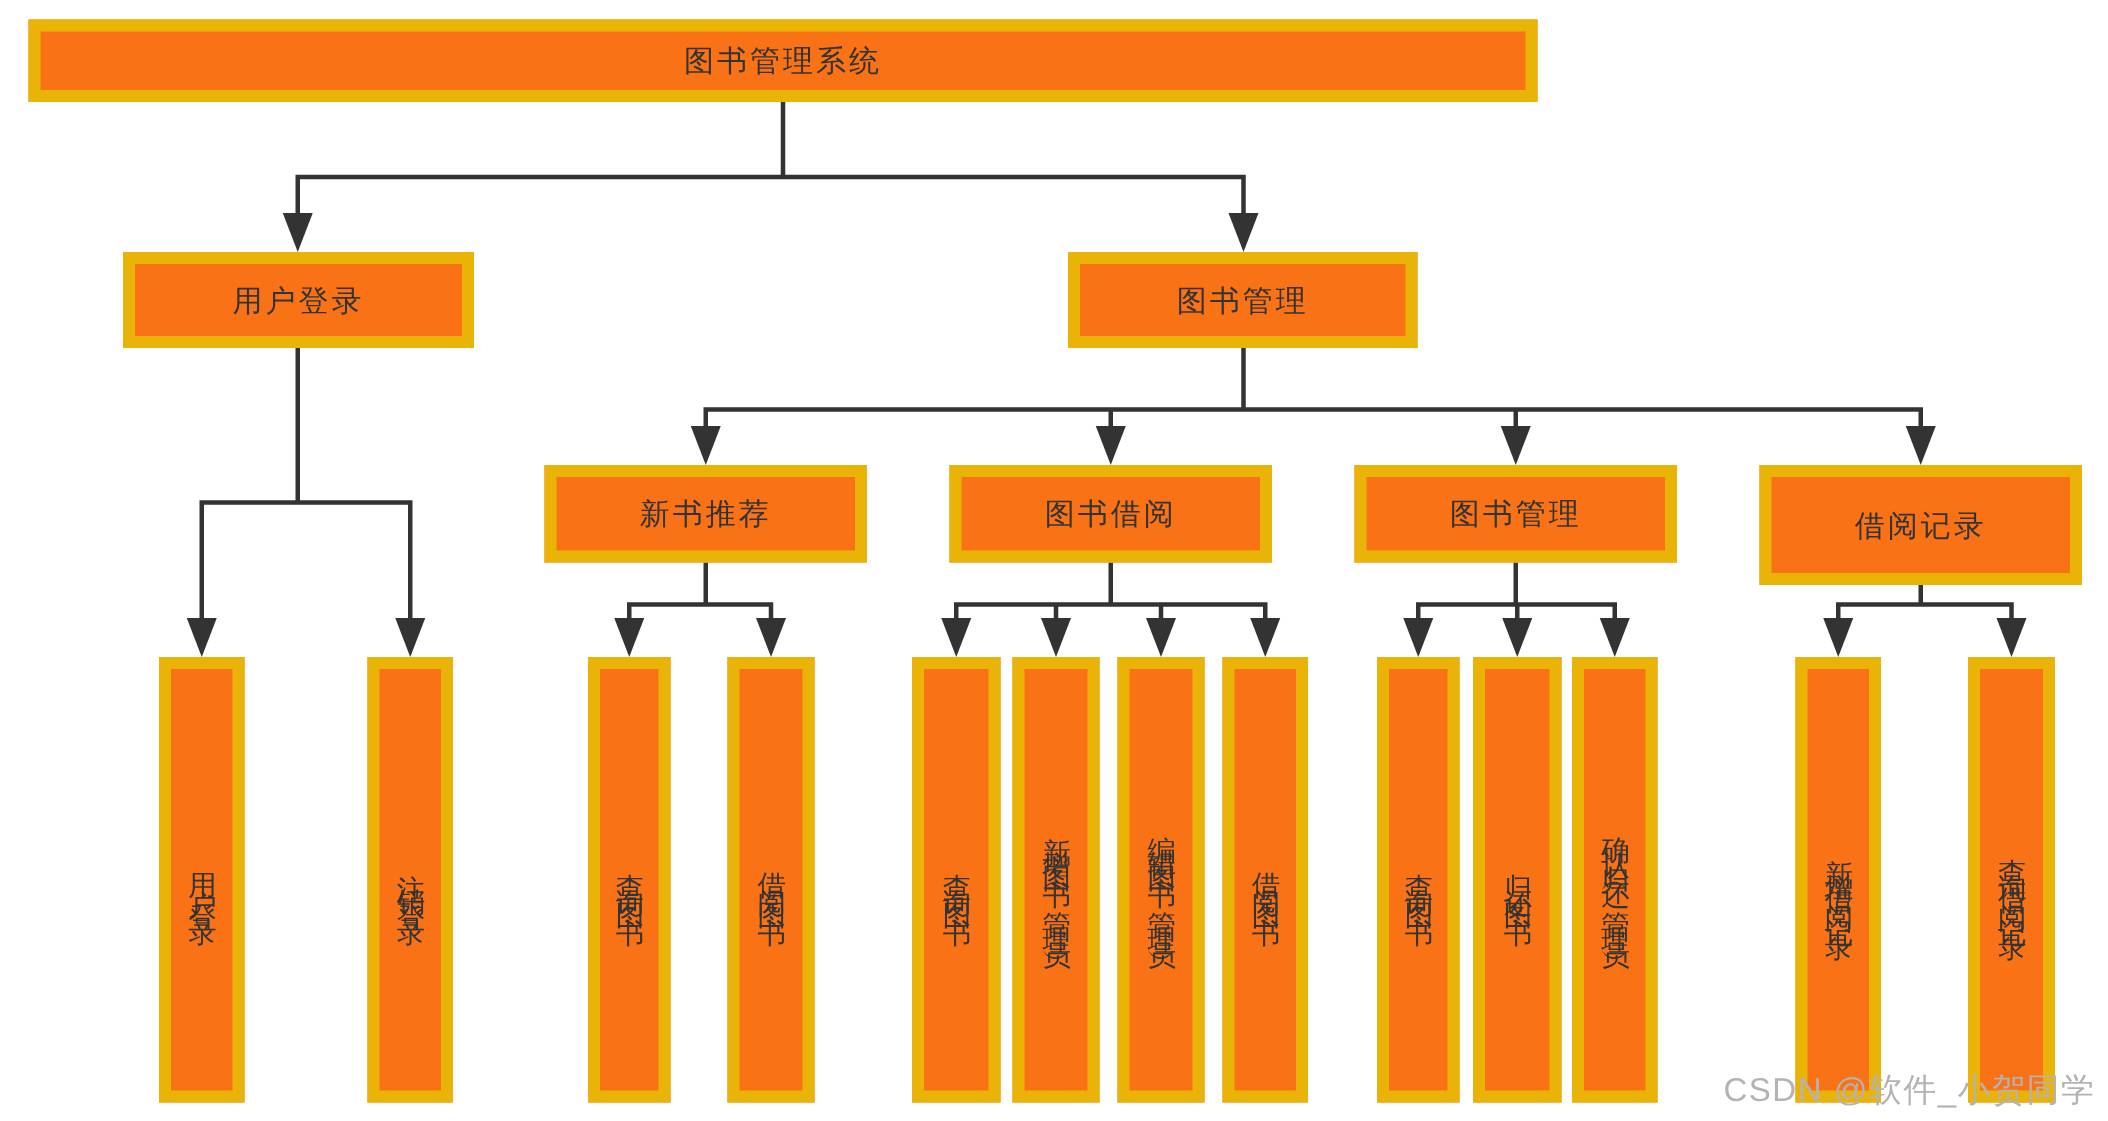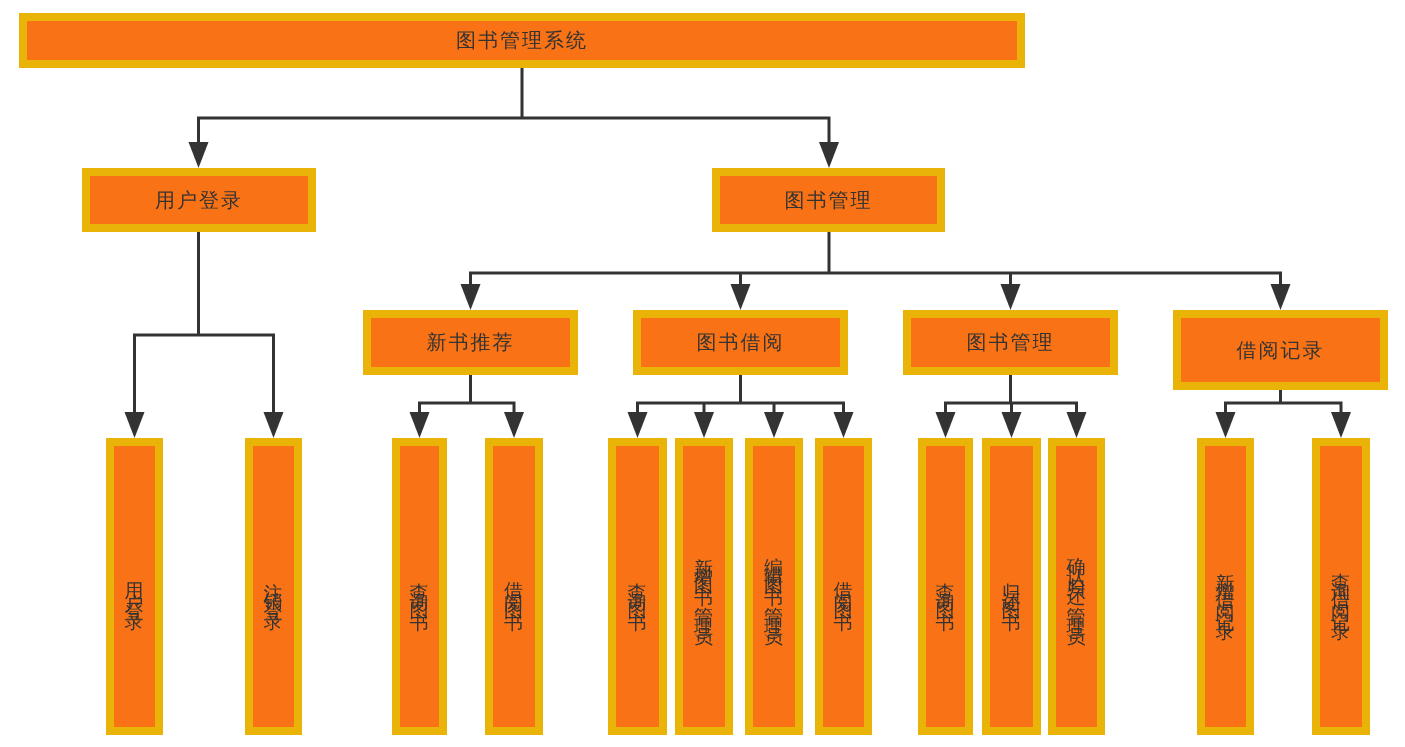--- a/index.html
+++ b/index.html
@@ -120,14 +120,15 @@
   <div class="box v" style="left:745px; top:438px; width:58px; height:297px;">编辑图书（管理员）</div>
   <div class="box v" style="left:815px; top:438px; width:57px; height:297px;">借阅图书</div>
 
   <div class="box v" style="left:918px; top:438px; width:55px; height:297px;">查询图书</div>
   <div class="box v" style="left:982px; top:438px; width:59px; height:297px;">归还图书</div>
   <div class="box v" style="left:1048px; top:438px; width:57px; height:297px;">确认归还（管理员）</div>
 
   <div class="box v" style="left:1197px; top:438px; width:57px; height:297px;">新增借阅记录</div>
   <div class="box v" style="left:1312px; top:438px; width:58px; height:297px;">查询借阅记录</div>
 
+  <div class="watermark">CSDN @软件_小贺同学</div>
 
 </div>
 
 </body></html>

